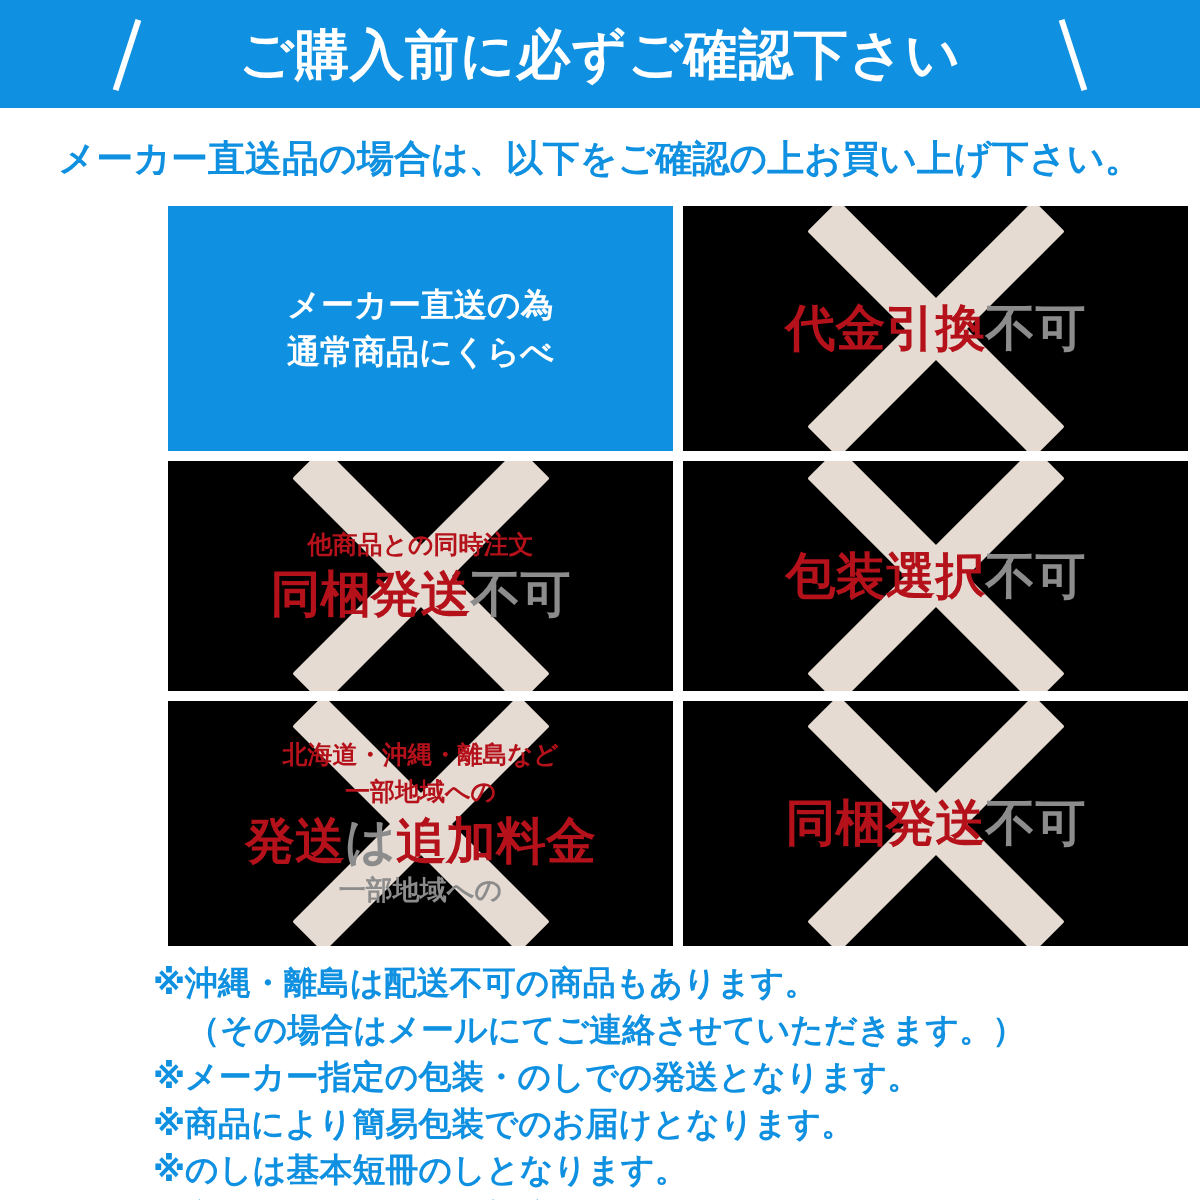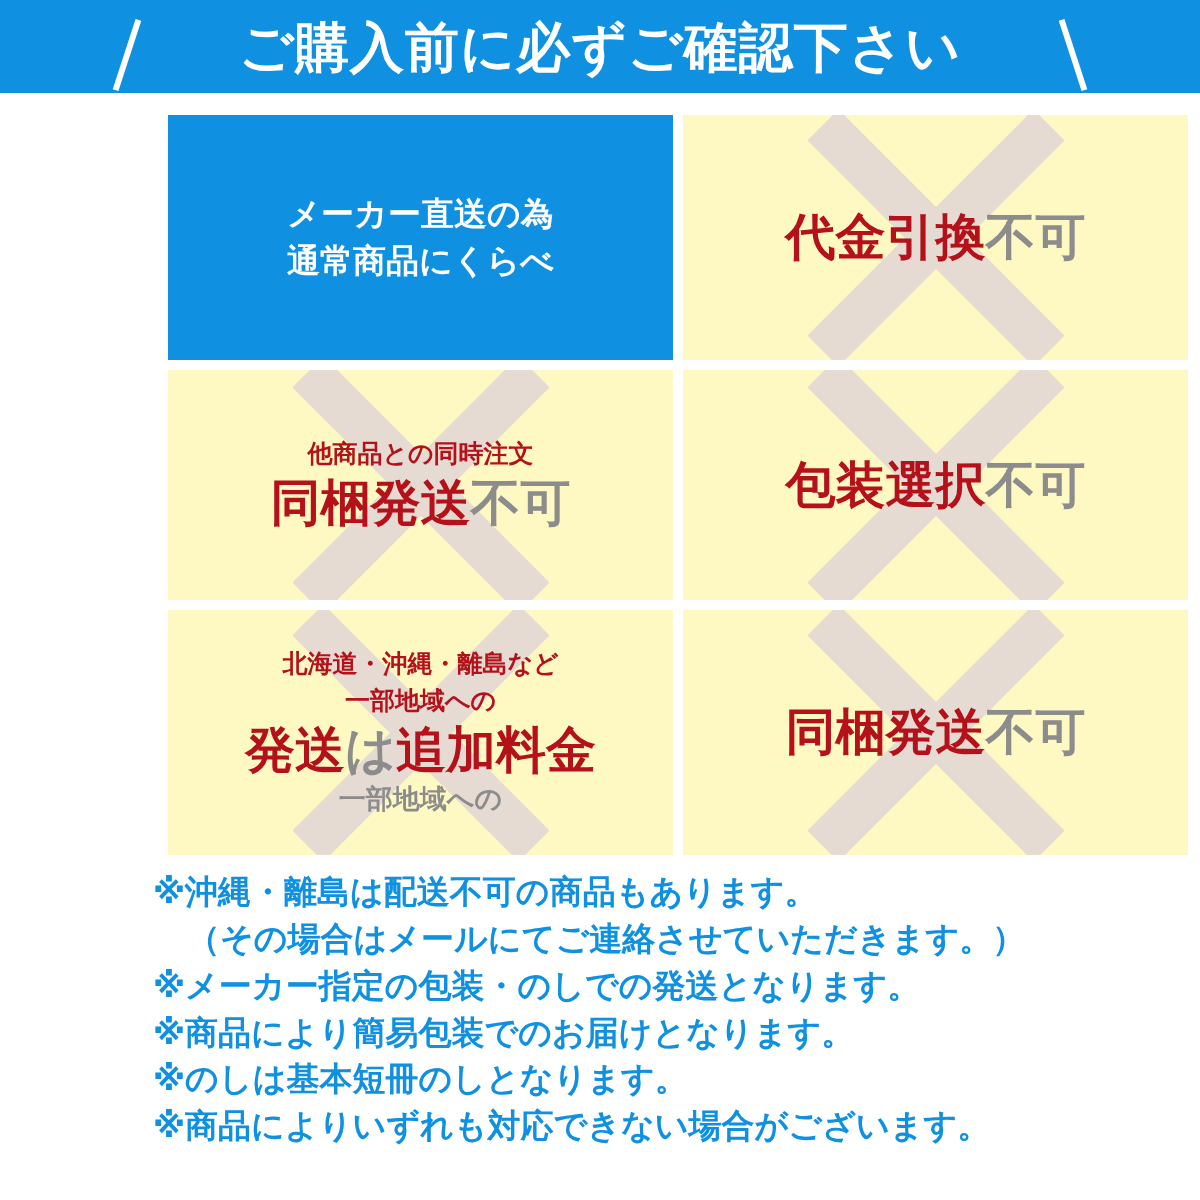--- a/index.html
+++ b/index.html
@@ -18,21 +18,21 @@
     position: relative;
     width: 1200px;
     height: 1200px;
     box-sizing: border-box;
   }
 
   
   .header {
     position: relative;
     width: 1200px;
-    height: 93px;
+    height: 108px;
     background: #0f90e0;
     display: flex;
     align-items: center;
     justify-content: center;
   }
   .header-title {
     color: #ffffff;
     font-size: 54px;
     font-weight: bold;
     letter-spacing: 1px;
@@ -73,21 +73,21 @@
     width: 864px;
     display: grid;
     grid-template-columns: 505px 505px;
     grid-template-rows: 245px 230px 245px;
     column-gap: 10px;
     row-gap: 10px;
   }
 
   .box {
     position: relative;
-    background: #fef9c3;
+    background: #000000;
     display: flex;
     flex-direction: column;
     align-items: center;
     justify-content: center;
     overflow: hidden;
     box-sizing: border-box;
   }
   .box.blue {
     background: #0f90e0;
   }
@@ -183,20 +183,21 @@
 <body>
 
 <div class="page">
 
   <div class="header">
     <div class="slash slash-left"></div>
     <div class="header-title">ご購入前に必ずご確認下さい</div>
     <div class="slash slash-right"></div>
   </div>
 
+  <div class="lead">メーカー直送品の場合は、以下をご確認の上お買い上げ下さい。</div>
 
   <div class="grid">
 
     <div class="box blue">
       <div class="content">
         <div class="blue-text">メーカー直送の為</div>
         <div class="blue-text">通常商品にくらべ</div>
       </div>
     </div>
 

